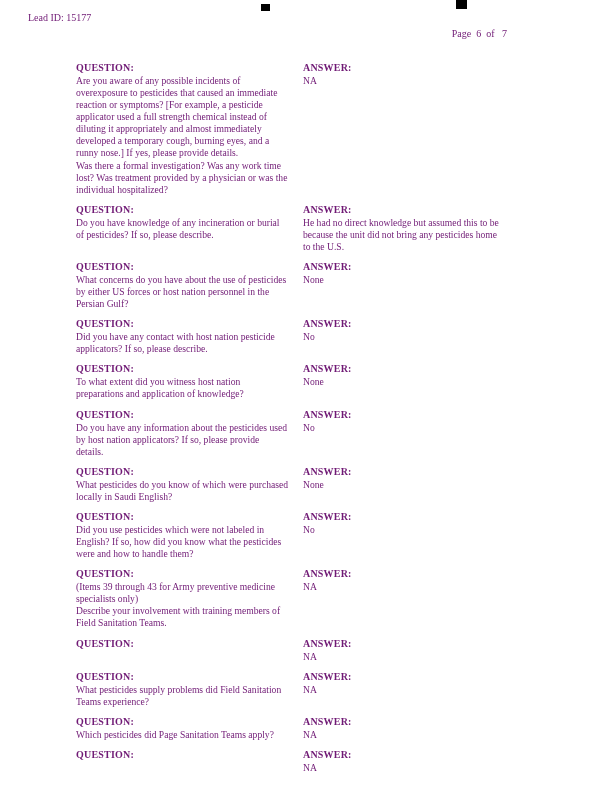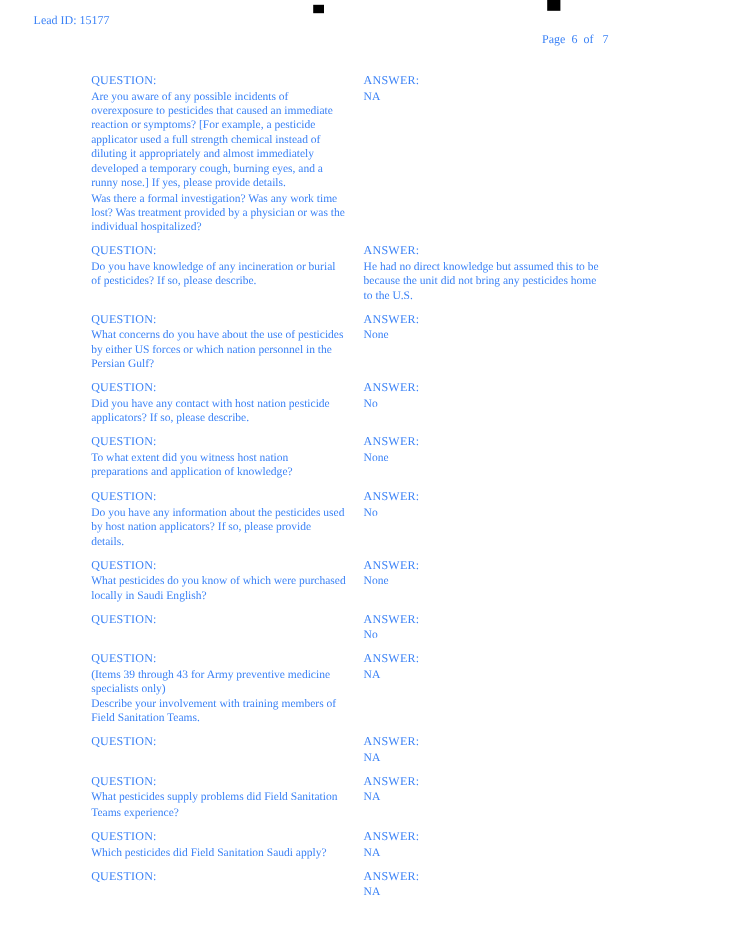--- a/index.html
+++ b/index.html
@@ -2,21 +2,21 @@
 <html><head>
 <meta charset="utf-8">
 <style>
   html, body { margin: 0; padding: 0; background: #ffffff; }
   .page {
     position: relative;
     width: 541px;
     height: 792px;
     background: #ffffff;
     font-family: "Liberation Serif", serif;
-    color: #3b82f6;
+    color: #701a75;
     overflow: hidden;
   }
   .lead-id {
     position: absolute;
     top: 12px;
     left: 28px;
     font-size: 10px;
     white-space: pre;
   }
   .page-num {
@@ -40,21 +40,21 @@
   }
   .qa-row {
     display: grid;
     grid-template-columns: 227px 1fr;
     column-gap: 0;
     margin-bottom: 8px;
   }
   .q-cell { padding-right: 14px; }
   .a-cell { }
   .q-label, .a-label {
-    font-weight: normal;
+    font-weight: bold;
     font-size: 10px;
     margin-bottom: 2px;
     letter-spacing: 0.2px;
   }
   .q-text, .a-text {
     font-size: 9.6px;
     line-height: 1.26;
     white-space: pre-line;
   }
 </style>
@@ -88,21 +88,21 @@
       </div>
       <div class="a-cell">
         <div class="a-label">ANSWER:</div>
         <div class="a-text">He had no direct knowledge but assumed this to be because the unit did not bring any pesticides home to the U.S.</div>
       </div>
     </div>
 
     <div class="qa-row">
       <div class="q-cell">
         <div class="q-label">QUESTION:</div>
-        <div class="q-text">What concerns do you have about the use of pesticides by either US forces or which nation personnel in the Persian Gulf?</div>
+        <div class="q-text">What concerns do you have about the use of pesticides by either US forces or host nation personnel in the Persian Gulf?</div>
       </div>
       <div class="a-cell">
         <div class="a-label">ANSWER:</div>
         <div class="a-text">None</div>
       </div>
     </div>
 
     <div class="qa-row">
       <div class="q-cell">
         <div class="q-label">QUESTION:</div>
@@ -143,20 +143,21 @@
       </div>
       <div class="a-cell">
         <div class="a-label">ANSWER:</div>
         <div class="a-text">None</div>
       </div>
     </div>
 
     <div class="qa-row">
       <div class="q-cell">
         <div class="q-label">QUESTION:</div>
+        <div class="q-text">Did you use pesticides which were not labeled in English?  If so, how did you know what the pesticides were and how to handle them?</div>
       </div>
       <div class="a-cell">
         <div class="a-label">ANSWER:</div>
         <div class="a-text">No</div>
       </div>
     </div>
 
     <div class="qa-row">
       <div class="q-cell">
         <div class="q-label">QUESTION:</div>
@@ -186,21 +187,21 @@
       </div>
       <div class="a-cell">
         <div class="a-label">ANSWER:</div>
         <div class="a-text">NA</div>
       </div>
     </div>
 
     <div class="qa-row">
       <div class="q-cell">
         <div class="q-label">QUESTION:</div>
-        <div class="q-text">Which pesticides did Field Sanitation Saudi apply?</div>
+        <div class="q-text">Which pesticides did Page Sanitation Teams apply?</div>
       </div>
       <div class="a-cell">
         <div class="a-label">ANSWER:</div>
         <div class="a-text">NA</div>
       </div>
     </div>
 
     <div class="qa-row">
       <div class="q-cell">
         <div class="q-label">QUESTION:</div>

